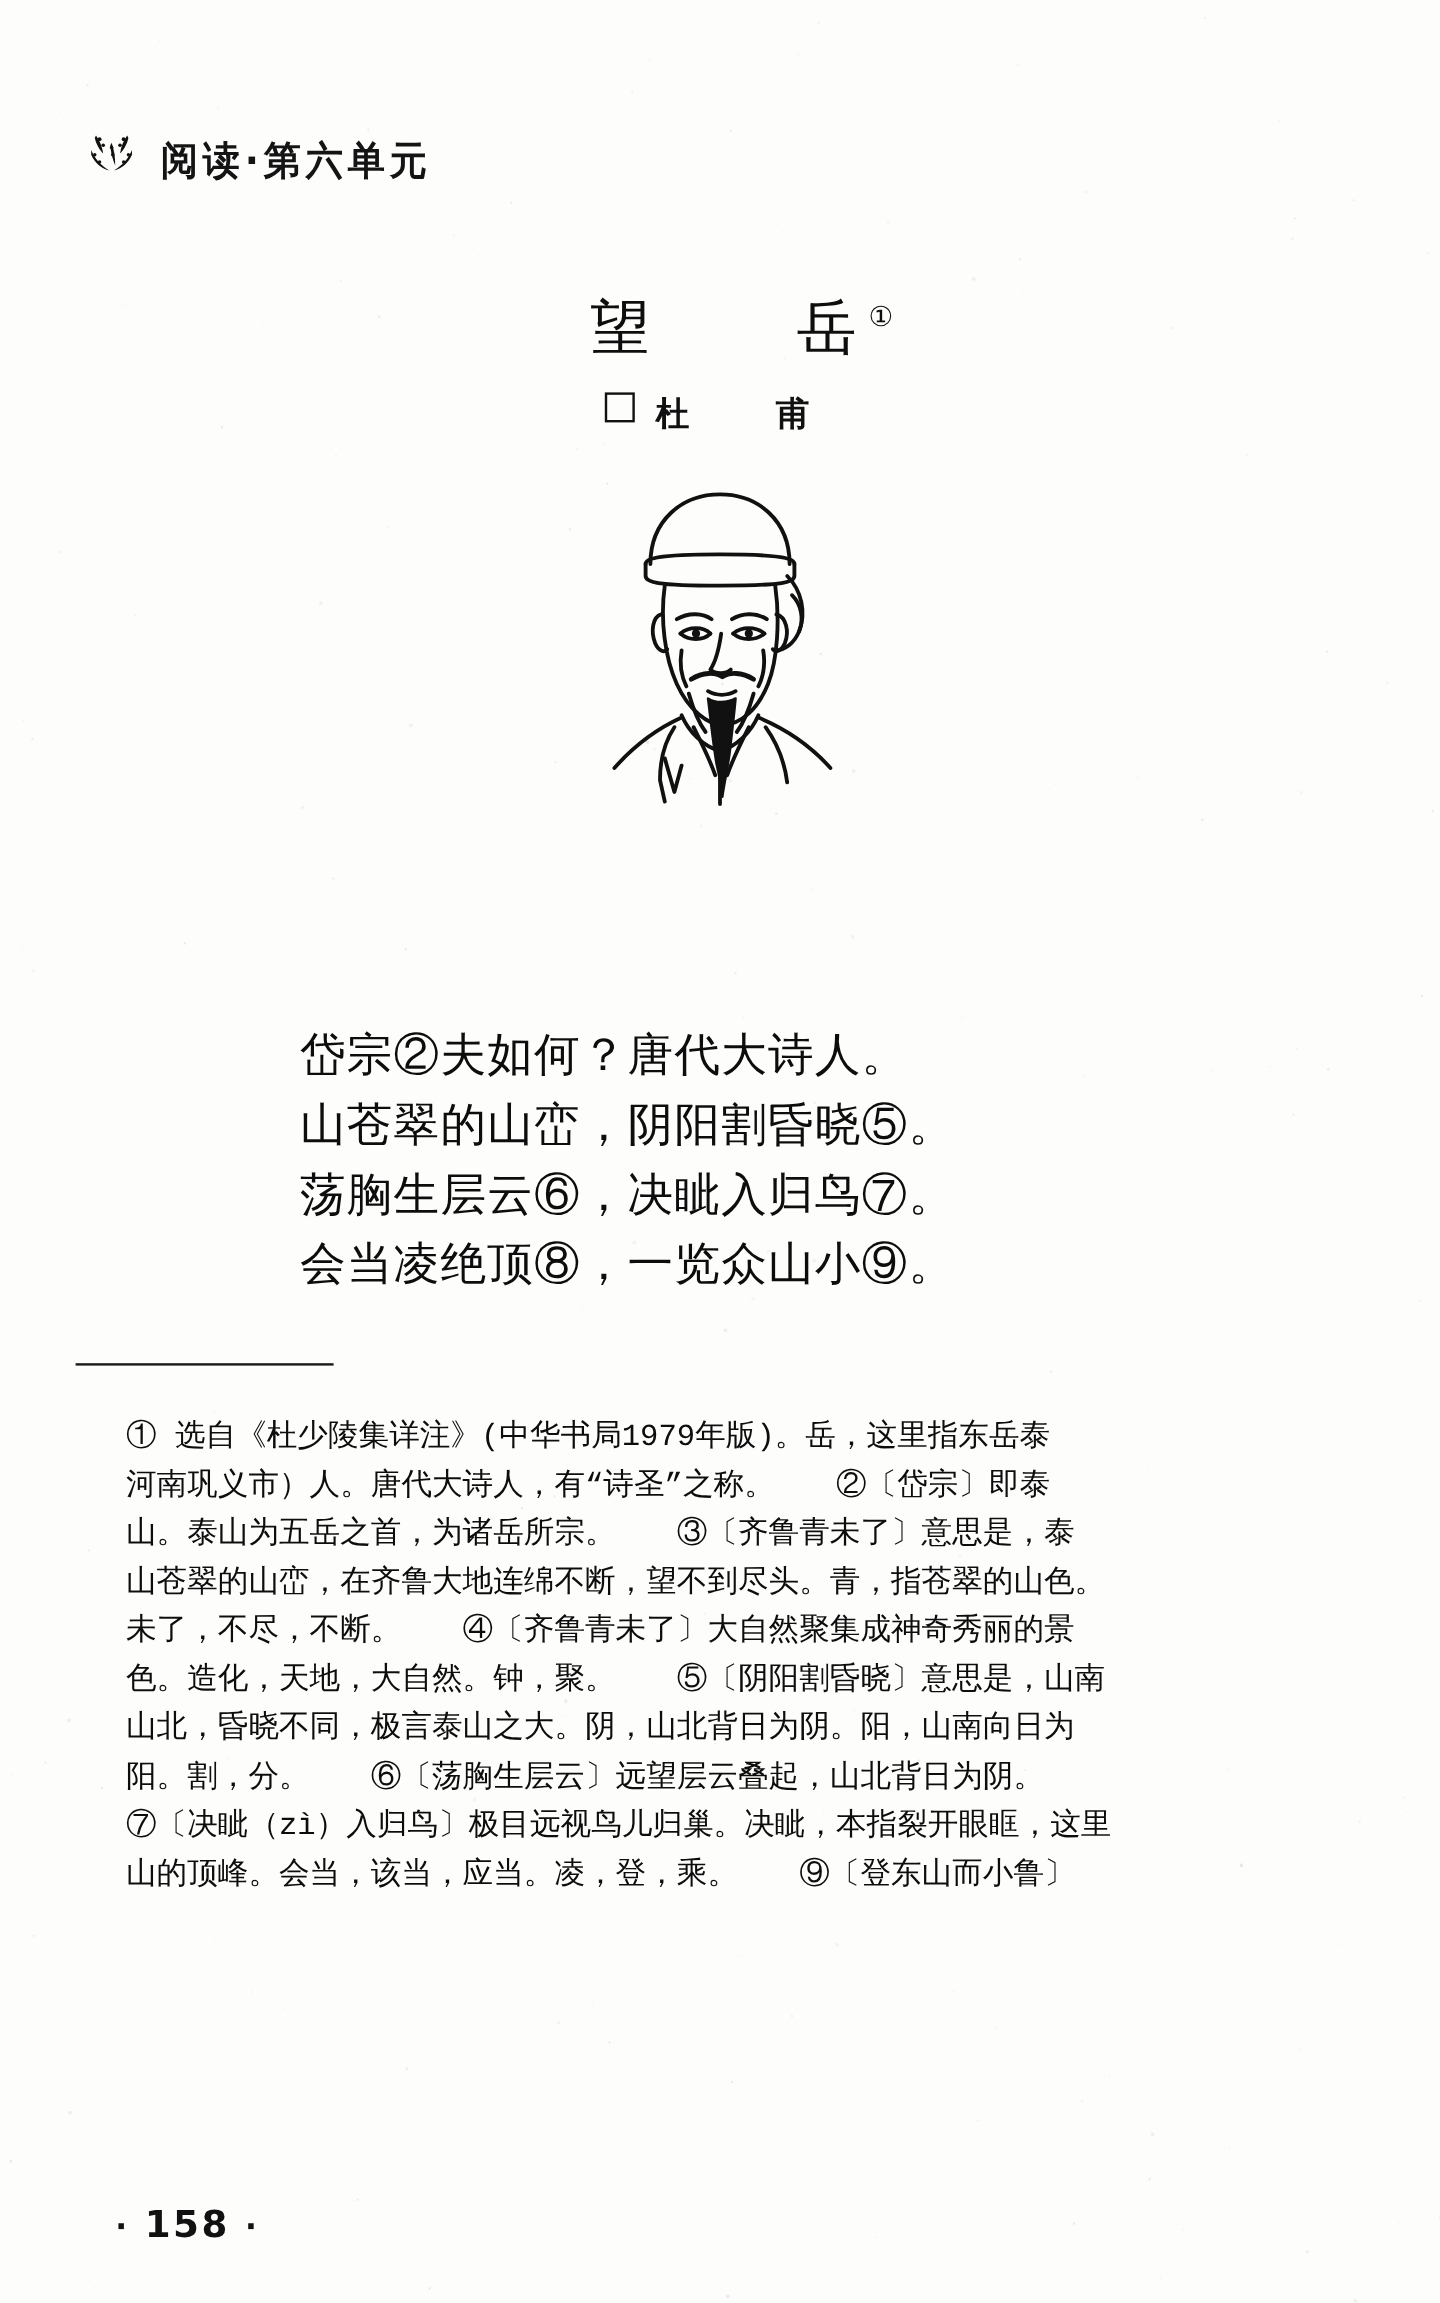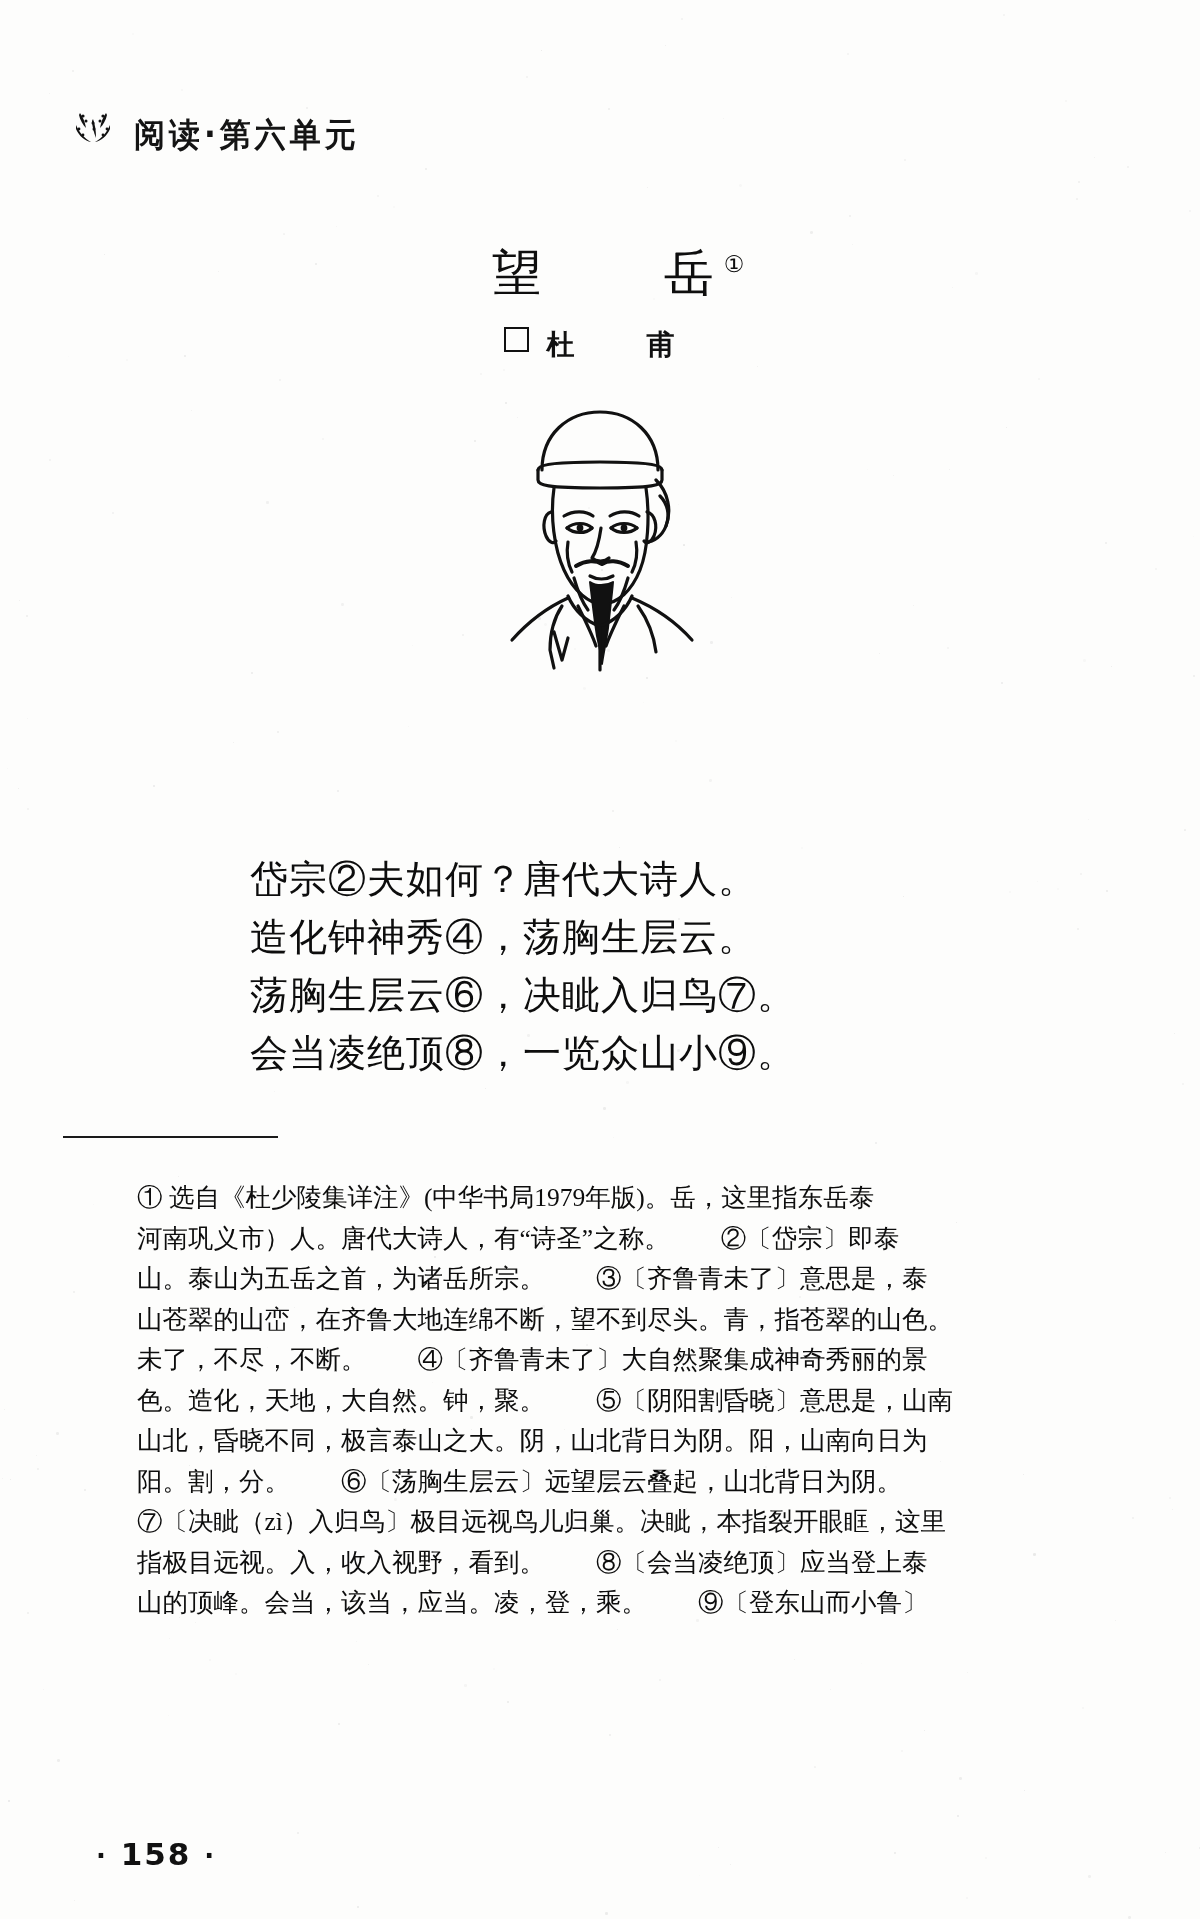--- a/index.html
+++ b/index.html
@@ -97,27 +97,26 @@
     width:215px;height:0;
     border-top:2px solid #1a1a1a;
   }
 
   
   .notes{
     position:absolute;left:105px;top:1178px;
     width:830px;
   }
   .note-line{
-    font-family:Liberation Serif, serif;
+    font-family:Liberation Mono, monospace;
     font-size:25.5px;
     line-height:40.5px;
     color:#0d0d0d;
     white-space:nowrap;
     letter-spacing:0px;
-    margin-left:32px;
   }
 
   
   .folio{
     position:absolute;left:96px;top:1836px;
     font-family:"DejaVu Sans","Liberation Sans",sans-serif;
     font-size:31px;font-weight:700;color:#111;
     letter-spacing:2px;
   }
   .folio .dot{font-size:26px;}
@@ -434,38 +433,37 @@
         <path d="M112 214 C104 226 100 242 100 258 L104 276"></path>
         <path d="M188 214 C198 228 204 244 206 260"></path>
         <path d="M104 240 L112 268 L118 246"></path>
         <path d="M150 236 L150 278"></path>
       </g>
     </svg>
   </div>
 
   <div class="poem-body">
     <div class="poem-line">岱宗②夫如何？唐代大诗人。</div>
-    <div class="poem-line">造化钟神秀④，荡胸生层云。</div>
+    <div class="poem-line">山苍翠的山峦，阴阳割昏晓⑤。</div>
     <div class="poem-line">荡胸生层云⑥，决眦入归鸟⑦。</div>
     <div class="poem-line">会当凌绝顶⑧，一览众山小⑨。</div>
   </div>
 
   <div class="note-rule"></div>
 
   <div class="notes">
     <div class="note-line">① 选自《杜少陵集详注》(中华书局1979年版)。岳，这里指东岳泰</div>
     <div class="note-line">河南巩义市）人。唐代大诗人，有“诗圣”之称。　　②〔岱宗〕即泰</div>
     <div class="note-line">山。泰山为五岳之首，为诸岳所宗。　　③〔齐鲁青未了〕意思是，泰</div>
     <div class="note-line">山苍翠的山峦，在齐鲁大地连绵不断，望不到尽头。青，指苍翠的山色。</div>
     <div class="note-line">未了，不尽，不断。　　④〔齐鲁青未了〕大自然聚集成神奇秀丽的景</div>
     <div class="note-line">色。造化，天地，大自然。钟，聚。　　⑤〔阴阳割昏晓〕意思是，山南</div>
     <div class="note-line">山北，昏晓不同，极言泰山之大。阴，山北背日为阴。阳，山南向日为</div>
     <div class="note-line">阳。割，分。　　⑥〔荡胸生层云〕远望层云叠起，山北背日为阴。</div>
     <div class="note-line">⑦〔决眦（zì）入归鸟〕极目远视鸟儿归巢。决眦，本指裂开眼眶，这里</div>
-    <div class="note-line">指极目远视。入，收入视野，看到。　　⑧〔会当凌绝顶〕应当登上泰</div>
     <div class="note-line">山的顶峰。会当，该当，应当。凌，登，乘。　　⑨〔登东山而小鲁〕</div>
   </div>
 
   <div class="folio">
     <span class="dot">·</span>
     <span>158</span>
     <span class="dot">·</span>
   </div>
 
 </div>

